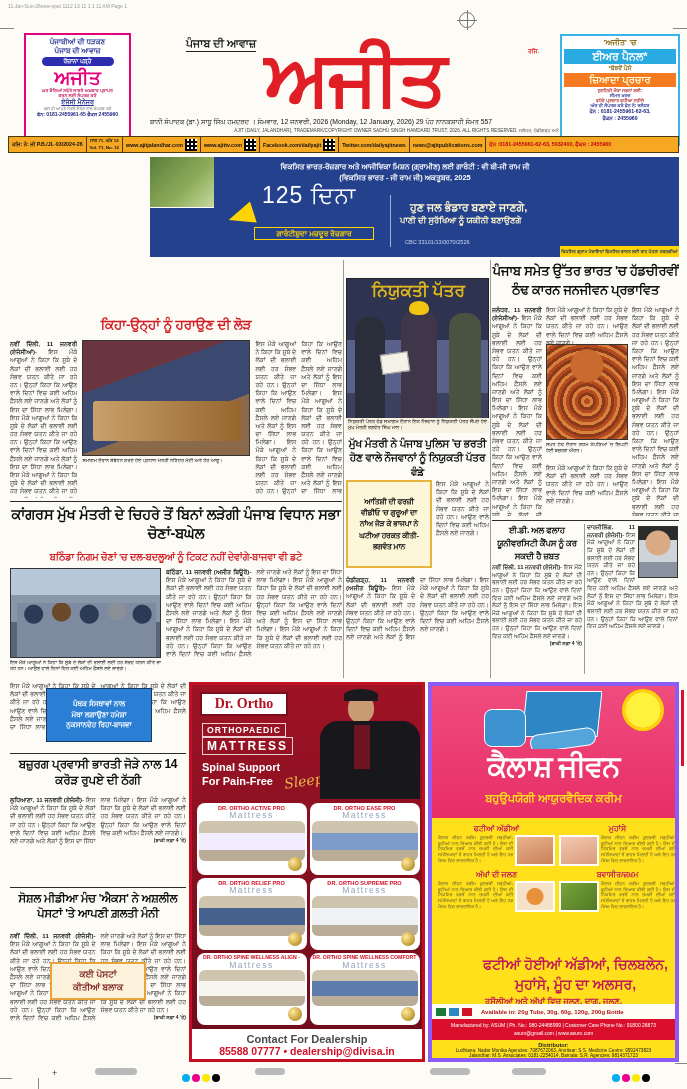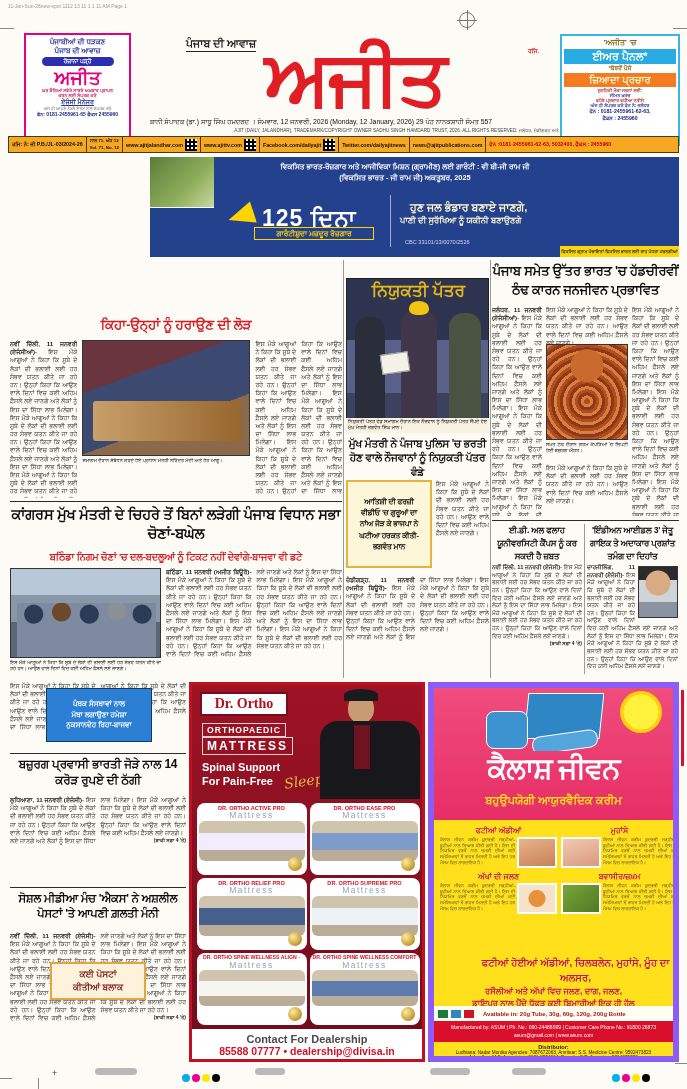--- a/index.html
+++ b/index.html
@@ -116,21 +116,21 @@
         <span>ਫੋਨ :0181-2455961-62-63, 5032400, ਫੈਕਸ : 2455960</span>
       </div>
   </div>
 
   <div class="abs" style="left:150px;top:157px;width:529px;height:100px;background:#24418e;overflow:hidden;">
     <div class="abs ph" style="left:0;top:0;width:64px;height:50px;background:linear-gradient(135deg,#5a7d3a,#8fae5b 60%,#c7d9a0);border-bottom:1px solid #fff;"></div>
 
     <div class="abs" style="left:70px;top:5px;width:370px;text-align:center;font-size:7.4px;font-weight:bold;color:#fff;">ਵਿਕਸਿਤ ਭਾਰਤ-ਰੋਜ਼ਗਾਰ ਅਤੇ ਆਜੀਵਿਕਾ ਮਿਸ਼ਨ (ਗ੍ਰਾਮੀਣ) ਲਈ ਗਾਰੰਟੀ : ਵੀ ਬੀ-ਜੀ ਰਾਮ ਜੀ</div>
     <div class="abs" style="left:70px;top:16px;width:370px;text-align:center;font-size:7.4px;font-weight:bold;color:#fff;">(ਵਿਕਸਿਤ ਭਾਰਤ - ਜੀ ਰਾਮ ਜੀ) ਅਕਤੂਬਰ, 2025</div>
     <div class="abs" style="left:78px;top:48px;width:0;height:0;border-top:11px solid transparent;border-bottom:11px solid transparent;border-right:26px solid #ffd400;transform:rotate(-18deg);"></div>
-    <div class="abs" style="left:112px;top:48px;font-size:23px;font-weight:700;color:#fff;letter-spacing:1px;">125 ਦਿਨਾ</div>
+    <div class="abs" style="left:112px;top:25px;font-size:23px;font-weight:400;color:#fff;letter-spacing:1px;">125 ਦਿਨਾ</div>
     <div class="abs" style="left:104px;top:70px;width:118px;border:1px solid #ffd400;color:#ffd400;font-size:7.4px;font-weight:bold;text-align:center;padding:1px 0;">ਗਾਰੰਟੀਸ਼ੁਦਾ ਮਜ਼ਦੂਰ ਰੋਜ਼ਗਾਰ</div>
     <div class="abs vline" style="left:240px;top:38px;height:52px;background:#9fb0d8;"></div>
     <div class="abs" style="left:260px;top:44px;width:175px;font-size:11px;font-weight:bold;color:#fff7cf;">ਹੁਣ ਜਲ ਭੰਡਾਰ ਬਣਾਏ ਜਾਣਗੇ,</div>
     <div class="abs" style="left:250px;top:58px;width:185px;font-size:8.4px;font-weight:bold;color:#fff7cf;">ਪਾਣੀ ਦੀ ਸੁਰੱਖਿਆ ਨੂੰ ਯਕੀਨੀ ਬਣਾਉਣਗੇ</div>
     <div class="abs" style="left:255px;top:82px;font-size:5.6px;color:#cdd6ee;">CBC 33101/13/0070/2526</div>
 
     <div class="abs" style="left:410px;top:89px;width:119px;height:11px;background:#ffd400;font-size:4.5px;font-weight:bold;color:#15306e;display:flex;align-items:center;justify-content:center;white-space:nowrap;overflow:hidden;">ਵਿਕਸਿਤ ਗ੍ਰਾਮ ਪੰਚਾਇਤਾਂ ਵਿਕਸਿਤ ਭਾਰਤ ਲਈ ਰਾਹ ਪੱਧਰਾ ਕਰਨਗੀਆਂ</div>
   </div>
 
   <div class="abs vline" style="left:343px;top:260px;height:418px;"></div>
@@ -255,21 +255,20 @@
     <div style="width:90px;">
       <div class="hl" style="width:90px;height:40px;font-size:8.6px;line-height:1.5;">ਈ.ਡੀ. ਅਲ ਫਲਾਹ ਯੂਨੀਵਰਸਿਟੀ ਕੈਂਪਸ ਨੂੰ ਕਰ ਸਕਦੀ ਹੈ ਜ਼ਬਤ</div>
       <div class="body" style="width:90px;height:104px;font-size:5.8px;">
         <span class="dl">ਨਵੀਂ ਦਿੱਲੀ, 11 ਜਨਵਰੀ (ਏਜੰਸੀ)-</span>
         <span>ਇਸ ਮੌਕੇ ਆਗੂਆਂ ਨੇ ਕਿਹਾ ਕਿ ਸੂਬੇ ਦੇ ਲੋਕਾਂ ਦੀ ਭਲਾਈ ਲਈ ਹਰ ਸੰਭਵ ਯਤਨ ਕੀਤੇ ਜਾ ਰਹੇ ਹਨ। ਉਨ੍ਹਾਂ ਕਿਹਾ ਕਿ ਆਉਣ ਵਾਲੇ ਦਿਨਾਂ ਵਿਚ ਕਈ ਅਹਿਮ ਫ਼ੈਸਲੇ ਲਏ ਜਾਣਗੇ ਅਤੇ ਲੋਕਾਂ ਨੂੰ ਇਸ ਦਾ ਸਿੱਧਾ ਲਾਭ ਮਿਲੇਗਾ। ਇਸ ਮੌਕੇ ਆਗੂਆਂ ਨੇ ਕਿਹਾ ਕਿ ਸੂਬੇ ਦੇ ਲੋਕਾਂ ਦੀ ਭਲਾਈ ਲਈ ਹਰ ਸੰਭਵ ਯਤਨ ਕੀਤੇ ਜਾ ਰਹੇ ਹਨ। ਉਨ੍ਹਾਂ ਕਿਹਾ ਕਿ ਆਉਣ ਵਾਲੇ ਦਿਨਾਂ ਵਿਚ ਕਈ ਅਹਿਮ ਫ਼ੈਸਲੇ ਲਏ ਜਾਣਗੇ।</span>
         <span class="cont">(ਬਾਕੀ ਸਫ਼ਾ 4 'ਤੇ)</span>
       </div>
     </div>
     <div class="vline" style="height:150px;margin:0 2px;"></div>
     <div style="width:91px;">
-      <div class="hl" style="width:91px;height:40px;font-size:8.6px;line-height:1.5;">'ਇੰਡੀਅਨ ਆਈਡਲ 3' ਜੇਤੂ ਗਾਇਕ ਤੇ ਅਦਾਕਾਰ ਪ੍ਰਸ਼ਾਂਤ ਤਮੰਗ ਦਾ ਦਿਹਾਂਤ</div>
       <div class="body" style="width:91px;height:104px;font-size:5.8px;">
         <span class="ph" style="float:right;width:40px;height:52px;margin:2px 0 2px 3px;border:1px solid #333;box-sizing:border-box;display:block;background:
               radial-gradient(circle at 50% 32%,#d9ab84 0 12px,transparent 13px),
               linear-gradient(180deg,#2b2b2b 0 26%,#cfd4da 26% 70%,#8c93a0 70%);"></span>
         <span class="dl">ਦਾਰਜੀਲਿੰਗ, 11 ਜਨਵਰੀ (ਏਜੰਸੀ)-</span>
         <span>ਇਸ ਮੌਕੇ ਆਗੂਆਂ ਨੇ ਕਿਹਾ ਕਿ ਸੂਬੇ ਦੇ ਲੋਕਾਂ ਦੀ ਭਲਾਈ ਲਈ ਹਰ ਸੰਭਵ ਯਤਨ ਕੀਤੇ ਜਾ ਰਹੇ ਹਨ। ਉਨ੍ਹਾਂ ਕਿਹਾ ਕਿ ਆਉਣ ਵਾਲੇ ਦਿਨਾਂ ਵਿਚ ਕਈ ਅਹਿਮ ਫ਼ੈਸਲੇ ਲਏ ਜਾਣਗੇ ਅਤੇ ਲੋਕਾਂ ਨੂੰ ਇਸ ਦਾ ਸਿੱਧਾ ਲਾਭ ਮਿਲੇਗਾ। ਇਸ ਮੌਕੇ ਆਗੂਆਂ ਨੇ ਕਿਹਾ ਕਿ ਸੂਬੇ ਦੇ ਲੋਕਾਂ ਦੀ ਭਲਾਈ ਲਈ ਹਰ ਸੰਭਵ ਯਤਨ ਕੀਤੇ ਜਾ ਰਹੇ ਹਨ। ਉਨ੍ਹਾਂ ਕਿਹਾ ਕਿ ਆਉਣ ਵਾਲੇ ਦਿਨਾਂ ਵਿਚ ਕਈ ਅਹਿਮ ਫ਼ੈਸਲੇ ਲਏ ਜਾਣਗੇ।</span>
         
       </div>
     </div>
   </div>
@@ -326,21 +325,21 @@
         <div class="bed" style="height:36px;background:linear-gradient(180deg,#cfc4ae 0 30%,#5d7cab 30% 72%,#b9ad98 72%);"></div>
         <div class="badge"></div>
       </div>
     </div>
     <div class="abs" style="left:0;bottom:0;width:100%;height:30px;background:#fff;text-align:center;padding-top:4px;box-sizing:border-box;">
       <div style="font-size:11px;font-weight:bold;color:#4a4a4a;line-height:1.1;">Contact For Dealership</div>
       <div style="font-size:10.5px;font-weight:bold;color:#d21226;line-height:1.15;">85588 07777 • dealership@divisa.in</div>
     </div>
   </div>
 
-  <div class="abs" style="left:428px;top:682px;width:251px;height:380px;background:#ffe01a;box-sizing:border-box;border:6px solid #8b5cf6;overflow:hidden;">
+  <div class="abs" style="left:428px;top:682px;width:251px;height:380px;background:#ffe01a;box-sizing:border-box;border:4px solid #8b5cf6;overflow:hidden;">
     <div class="abs" style="left:0;top:0;width:100%;height:132px;background:linear-gradient(180deg,#f04c7e,#e72e66);">
       <div class="abs ph" style="left:52px;top:5px;width:118px;height:58px;">
         <div class="abs" style="left:40px;top:0;width:74px;height:44px;background:#2f86c4;border:1px solid #fff;transform:skewX(-6deg);"></div>
         <div class="abs" style="left:0;top:18px;width:40px;height:36px;border-radius:8px;background:#3d93cf;border:1px solid #fff;"></div>
         <div class="abs" style="left:46px;top:40px;width:64px;height:16px;border-radius:8px;background:#55a5dd;border:1px solid #fff;transform:rotate(-8deg);"></div>
       </div>
       <div class="abs" style="right:14px;top:6px;width:36px;height:36px;border-radius:50%;background:radial-gradient(circle,#fff23d 0 60%,#ffd400);box-shadow:0 0 0 3px #ffd400;"></div>
       <div class="abs" style="left:0;top:64px;width:100%;text-align:center;font-size:29px;font-weight:800;color:#fff;letter-spacing:-1px;">ਕੈਲਾਸ਼ ਜੀਵਨ</div>
       <div class="abs" style="left:0;top:106px;width:100%;text-align:center;font-size:11.5px;font-weight:bold;color:#ffe01a;">ਬਹੁਉਪਯੋਗੀ ਆਯੁਰਵੈਦਿਕ ਕਰੀਮ</div>
     </div>
@@ -360,21 +359,21 @@
         <div class="kthumb" style="float:right;margin-left:2px;background:radial-gradient(circle at 50% 50%,#e8903a 0 8px,#f6e2c8 9px);"></div>
         <div class="b">ਕੈਲਾਸ਼ ਜੀਵਨ ਕਰੀਮ ਕੁਦਰਤੀ ਜੜ੍ਹੀਆਂ-ਬੂਟੀਆਂ ਨਾਲ ਤਿਆਰ ਕੀਤੀ ਗਈ ਹੈ। ਇਸ ਦੀ ਨਿਯਮਿਤ ਵਰਤੋਂ ਨਾਲ ਚਮੜੀ ਦੀਆਂ ਕਈ ਸਮੱਸਿਆਵਾਂ ਤੋਂ ਰਾਹਤ ਮਿਲਦੀ ਹੈ ਅਤੇ ਇਹ ਹਰ ਮੌਸਮ ਵਿਚ ਲਾਭਦਾਇਕ ਹੈ।</div>
       </div>
       <div class="ksec" style="width:121px;padding:2px;box-sizing:border-box;">
         <div class="t">ਬਵਾਸੀਰ/ਜ਼ਖ਼ਮ</div>
         <div class="kthumb" style="float:left;margin-right:2px;background:linear-gradient(140deg,#7aa43a,#4f7a24);"></div>
         <div class="b">ਕੈਲਾਸ਼ ਜੀਵਨ ਕਰੀਮ ਕੁਦਰਤੀ ਜੜ੍ਹੀਆਂ-ਬੂਟੀਆਂ ਨਾਲ ਤਿਆਰ ਕੀਤੀ ਗਈ ਹੈ। ਇਸ ਦੀ ਨਿਯਮਿਤ ਵਰਤੋਂ ਨਾਲ ਚਮੜੀ ਦੀਆਂ ਕਈ ਸਮੱਸਿਆਵਾਂ ਤੋਂ ਰਾਹਤ ਮਿਲਦੀ ਹੈ ਅਤੇ ਇਹ ਹਰ ਮੌਸਮ ਵਿਚ ਲਾਭਦਾਇਕ ਹੈ।</div>
       </div>
     </div>
     <div class="abs" style="left:0;top:268px;width:100%;text-align:center;font-weight:bold;color:#c2185b;line-height:1.45;">
-      <div style="font-size:10px;padding-left:44px;">ਫਟੀਆਂ ਹੋਈਆਂ ਅੱਡੀਆਂ, ਚਿਲਬਲੇਨ, ਮੁਹਾਂਸੇ, ਮੂੰਹ ਦਾ ਅਲਸਰ,</div>
+      <div style="font-size:14px;padding-left:44px;">ਫਟੀਆਂ ਹੋਈਆਂ ਅੱਡੀਆਂ, ਚਿਲਬਲੇਨ, ਮੁਹਾਂਸੇ, ਮੂੰਹ ਦਾ ਅਲਸਰ,</div>
       <div style="font-size:8.4px;">ਰਸੌਲੀਆਂ ਅਤੇ ਅੱਖਾਂ ਵਿਚ ਜਲਣ, ਦਾਗ, ਜਲਣ,</div>
       <div style="font-size:8.4px;">ਡਾਇਪਰ ਨਾਲ ਪੈਂਦੇ ਧੱਫੜ ਕਈ ਬਿਮਾਰੀਆਂ ਇਕ ਹੀ ਹੱਲ</div>
       <div style="font-size:9px;">ਅੱਜ ਹੀ ਇਕ ਲਵੋ !</div>
     </div>
     <div class="abs" style="left:0;top:318px;width:100%;height:15px;background:#fffef2;display:flex;align-items:center;padding:0 4px;box-sizing:border-box;gap:3px;">
       <span style="width:10px;height:8px;background:#1a7a3a;display:inline-block;"></span>
       <span style="width:10px;height:8px;background:#2f86c4;display:inline-block;"></span>
       <span style="width:10px;height:8px;background:#d21226;display:inline-block;"></span>
       <span style="font-size:6px;font-weight:bold;color:#b5121b;margin-left:6px;white-space:nowrap;">Available in: 20g Tube, 30g, 60g, 120g, 200g Bottle</span>
     </div>

